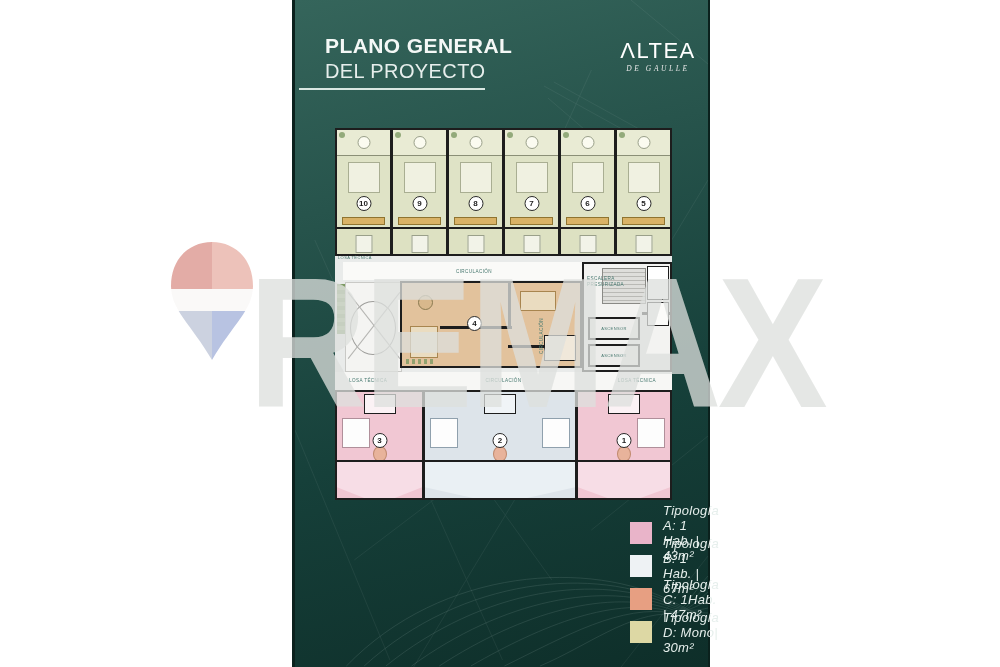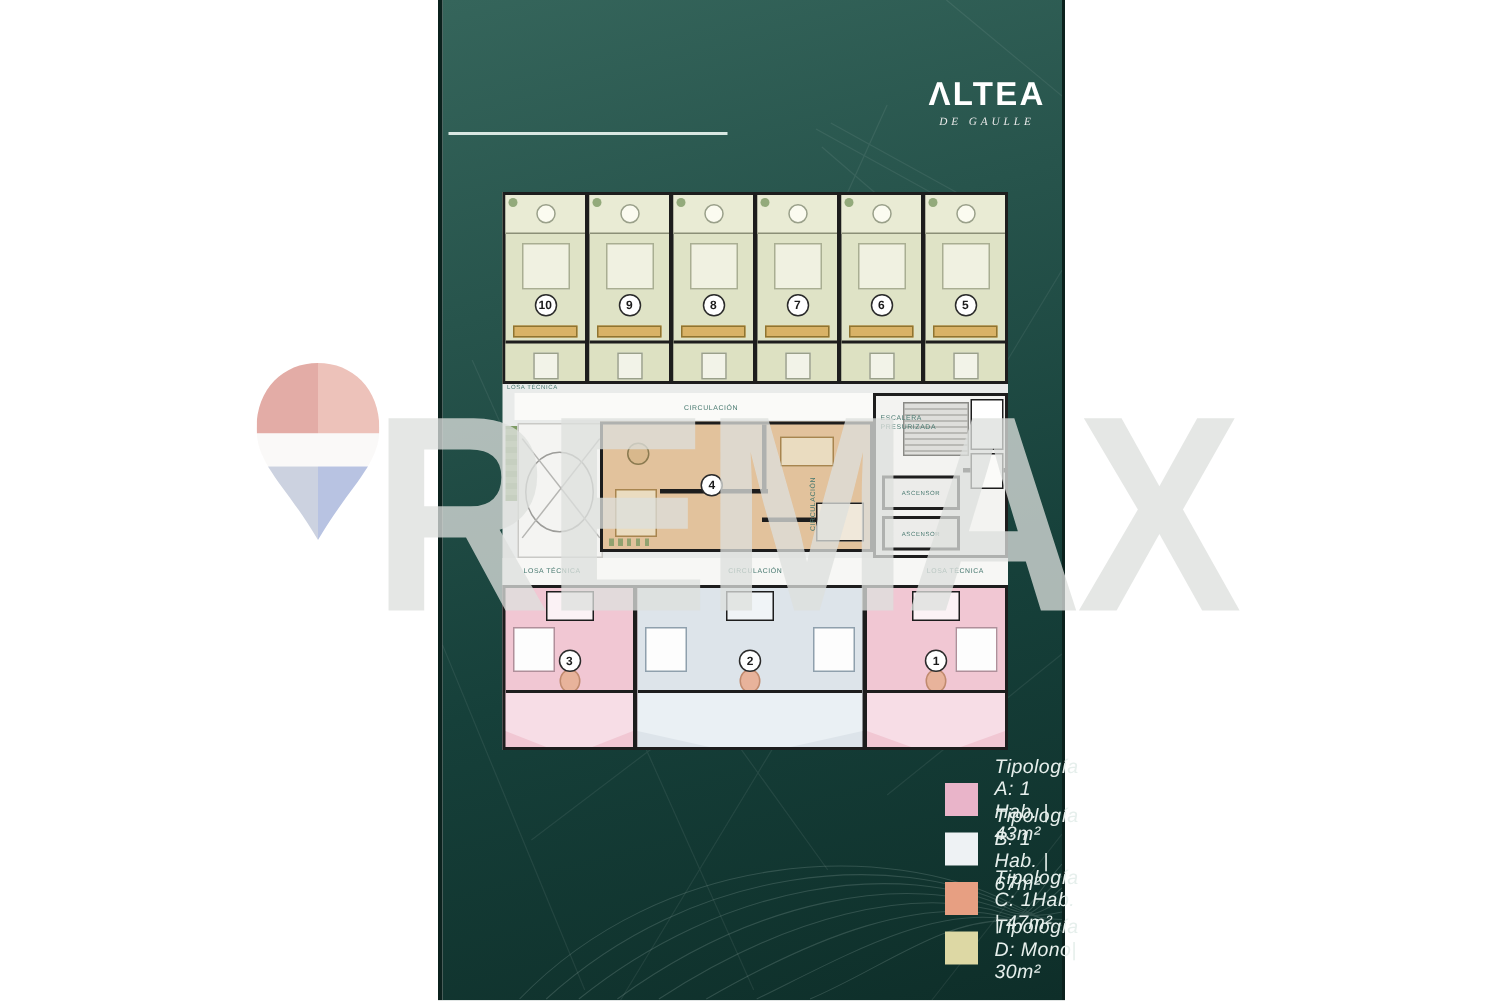--- a/index.html
+++ b/index.html
@@ -13,21 +13,21 @@
   .bg-art{position:absolute;left:0;top:0;width:100%;height:100%;}
 
   
   .hdr{position:absolute;left:30px;top:34px;z-index:3;}
   .t1{font-size:21px;font-weight:bold;color:#f4f8f6;letter-spacing:.4px;}
   .t2{font-size:20px;font-weight:400;color:#e6eeec;margin-top:2px;letter-spacing:.4px;}
   .rule{position:absolute;left:4px;top:88px;width:186px;height:2px;background:#d9e7e2;z-index:3;}
 
   
   .logo{position:absolute;left:322px;top:40px;width:82px;text-align:center;z-index:3;}
-  .lname{font-size:22px;font-weight:bold;color:#ffffff;letter-spacing:1.5px;line-height:1;margin-top:12px;}
+  .lname{font-size:22px;font-weight:normal;color:#ffffff;letter-spacing:1.5px;line-height:1;}
   .lsub{font-size:7.5px;color:#e9e9e9;letter-spacing:2.6px;margin-top:2px;
         font-family:"Liberation Serif",serif;font-style:italic;}
 
   
   .plan{position:absolute;left:335px;top:128px;width:337px;height:372px;z-index:2;}
   .badge{position:absolute;width:15px;height:15px;border-radius:50%;background:#ffffff;
          border:1.6px solid #2a2a2a;display:flex;align-items:center;justify-content:center;
          font-size:8px;font-weight:bold;color:#1b1b1b;z-index:5;box-sizing:border-box;}
   .planlabel{position:absolute;font-size:4.6px;color:#47786f;letter-spacing:.4px;white-space:nowrap;}
 
@@ -158,20 +158,24 @@
         <path d="M70 666 C170 576 305 566 383 604 C402 612 414 616 418 617"></path>
         <path d="M92 666 C190 588 308 572 383 606 C400 612 412 613 418 613"></path>
         <path d="M118 666 C210 600 312 580 383 608 C398 612 410 610 418 608"></path>
         <path d="M146 666 C230 612 318 588 383 610 C396 613 408 606 418 600"></path>
         <path d="M178 666 C252 624 324 596 383 612 C394 614 406 602 418 592"></path>
         <path d="M212 666 C274 636 330 604 383 613 C392 615 404 598 418 584"></path>
         <path d="M248 666 C296 646 338 612 383 614 C390 615 402 594 418 576"></path>
       </g>
     </svg>
 
+    <div class="hdr">
+      <div class="t1">PLANO GENERAL</div>
+      <div class="t2">DEL PROYECTO</div>
+    </div>
     <div class="rule"></div>
 
     <div class="logo">
       <div class="lname">ΛLTEA</div>
       <div class="lsub">DE GAULLE</div>
     </div>
 
     <div class="legend">
       <div class="lrow">
         <span class="swatch" style="background: rgb(233, 180, 201);"></span>

